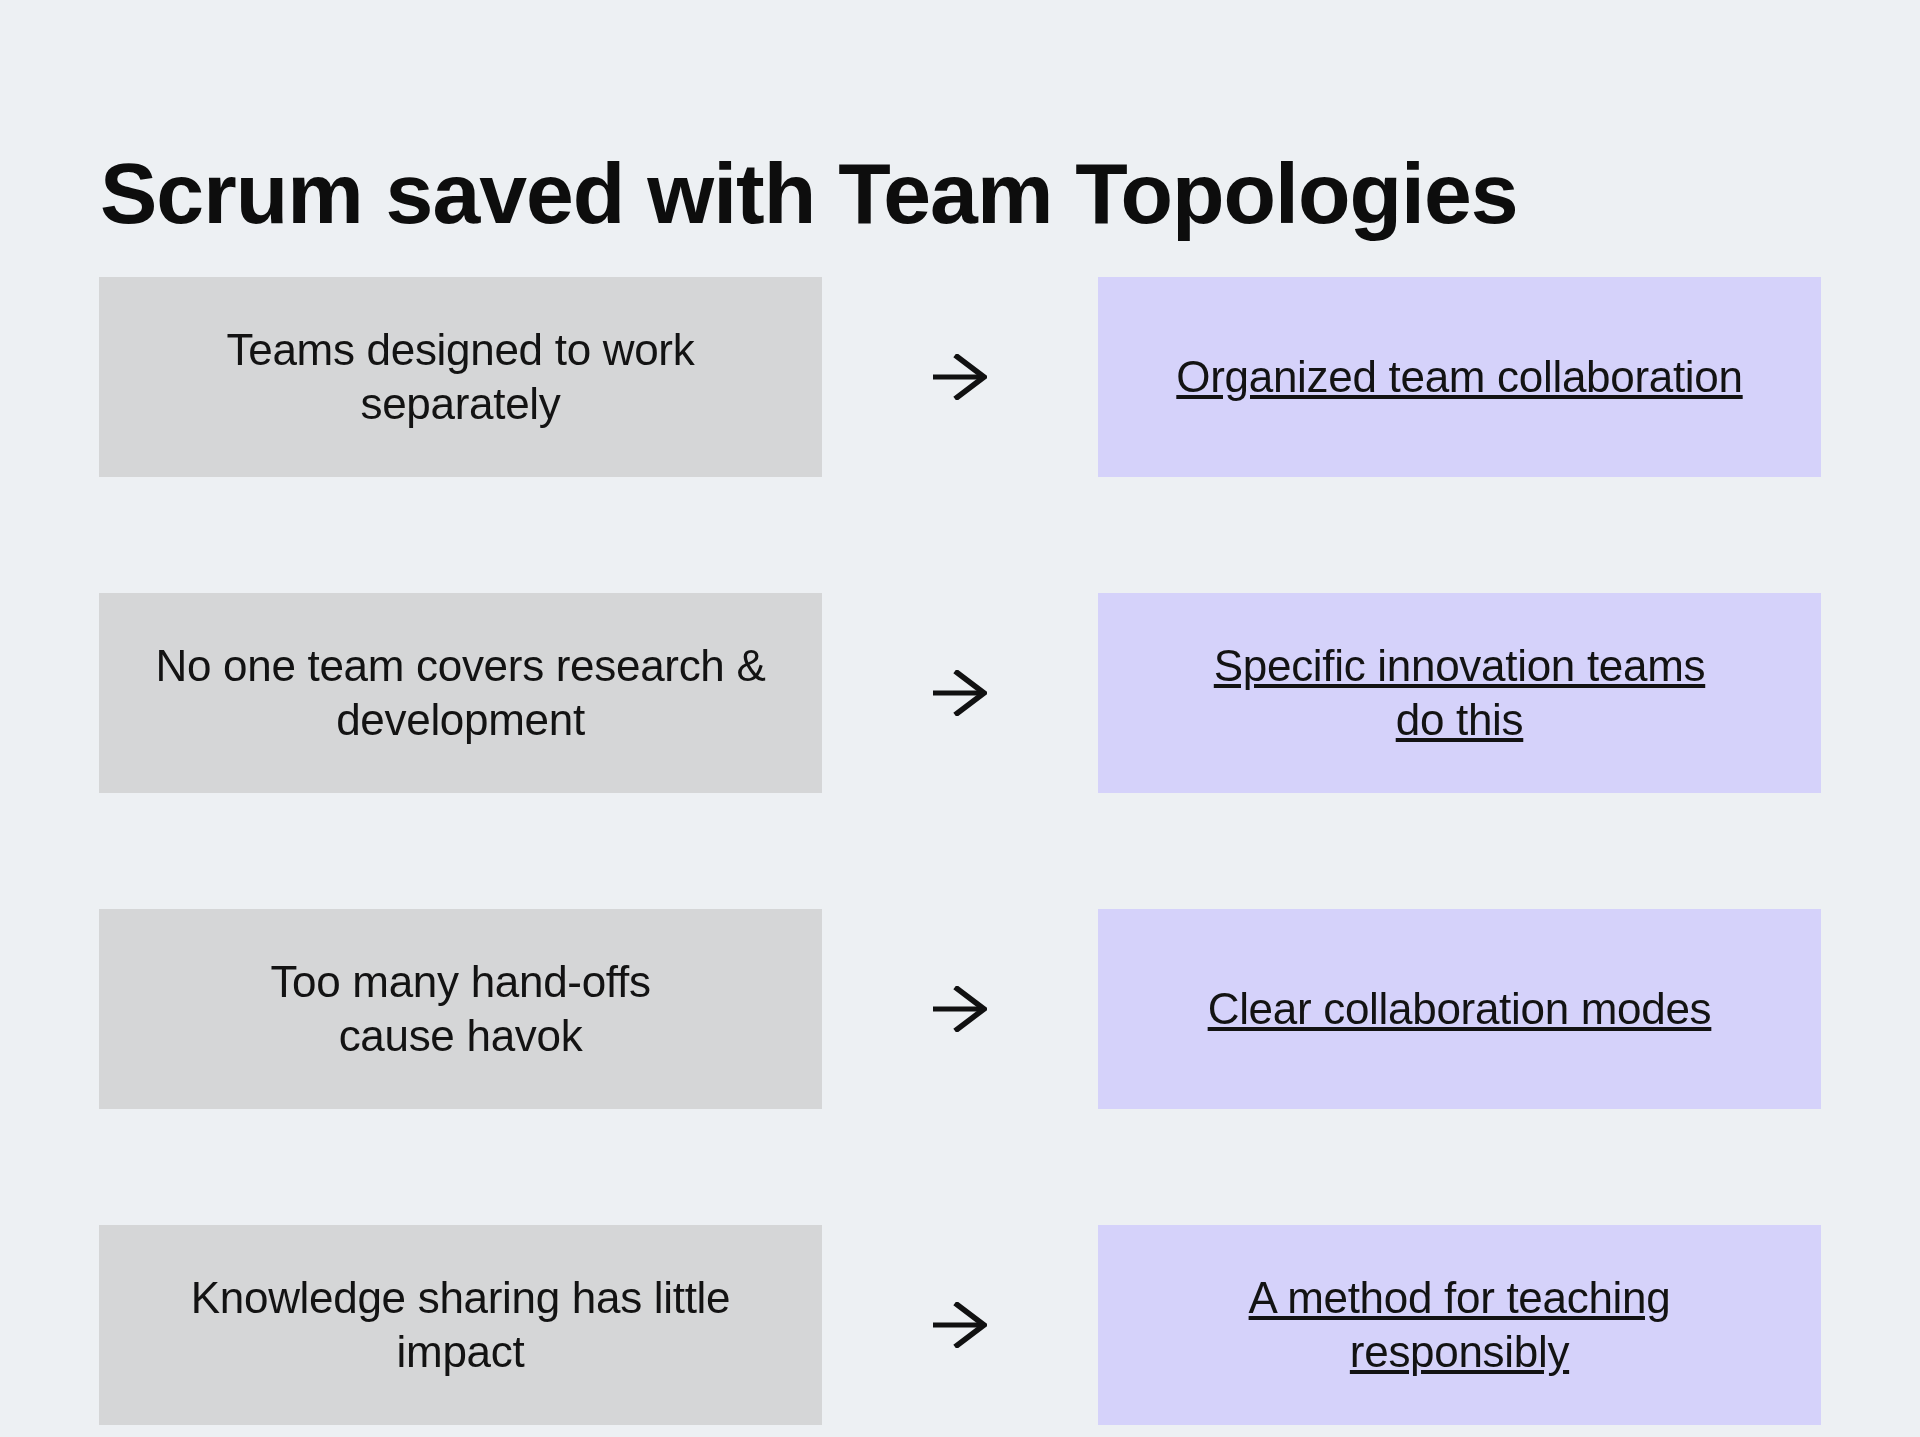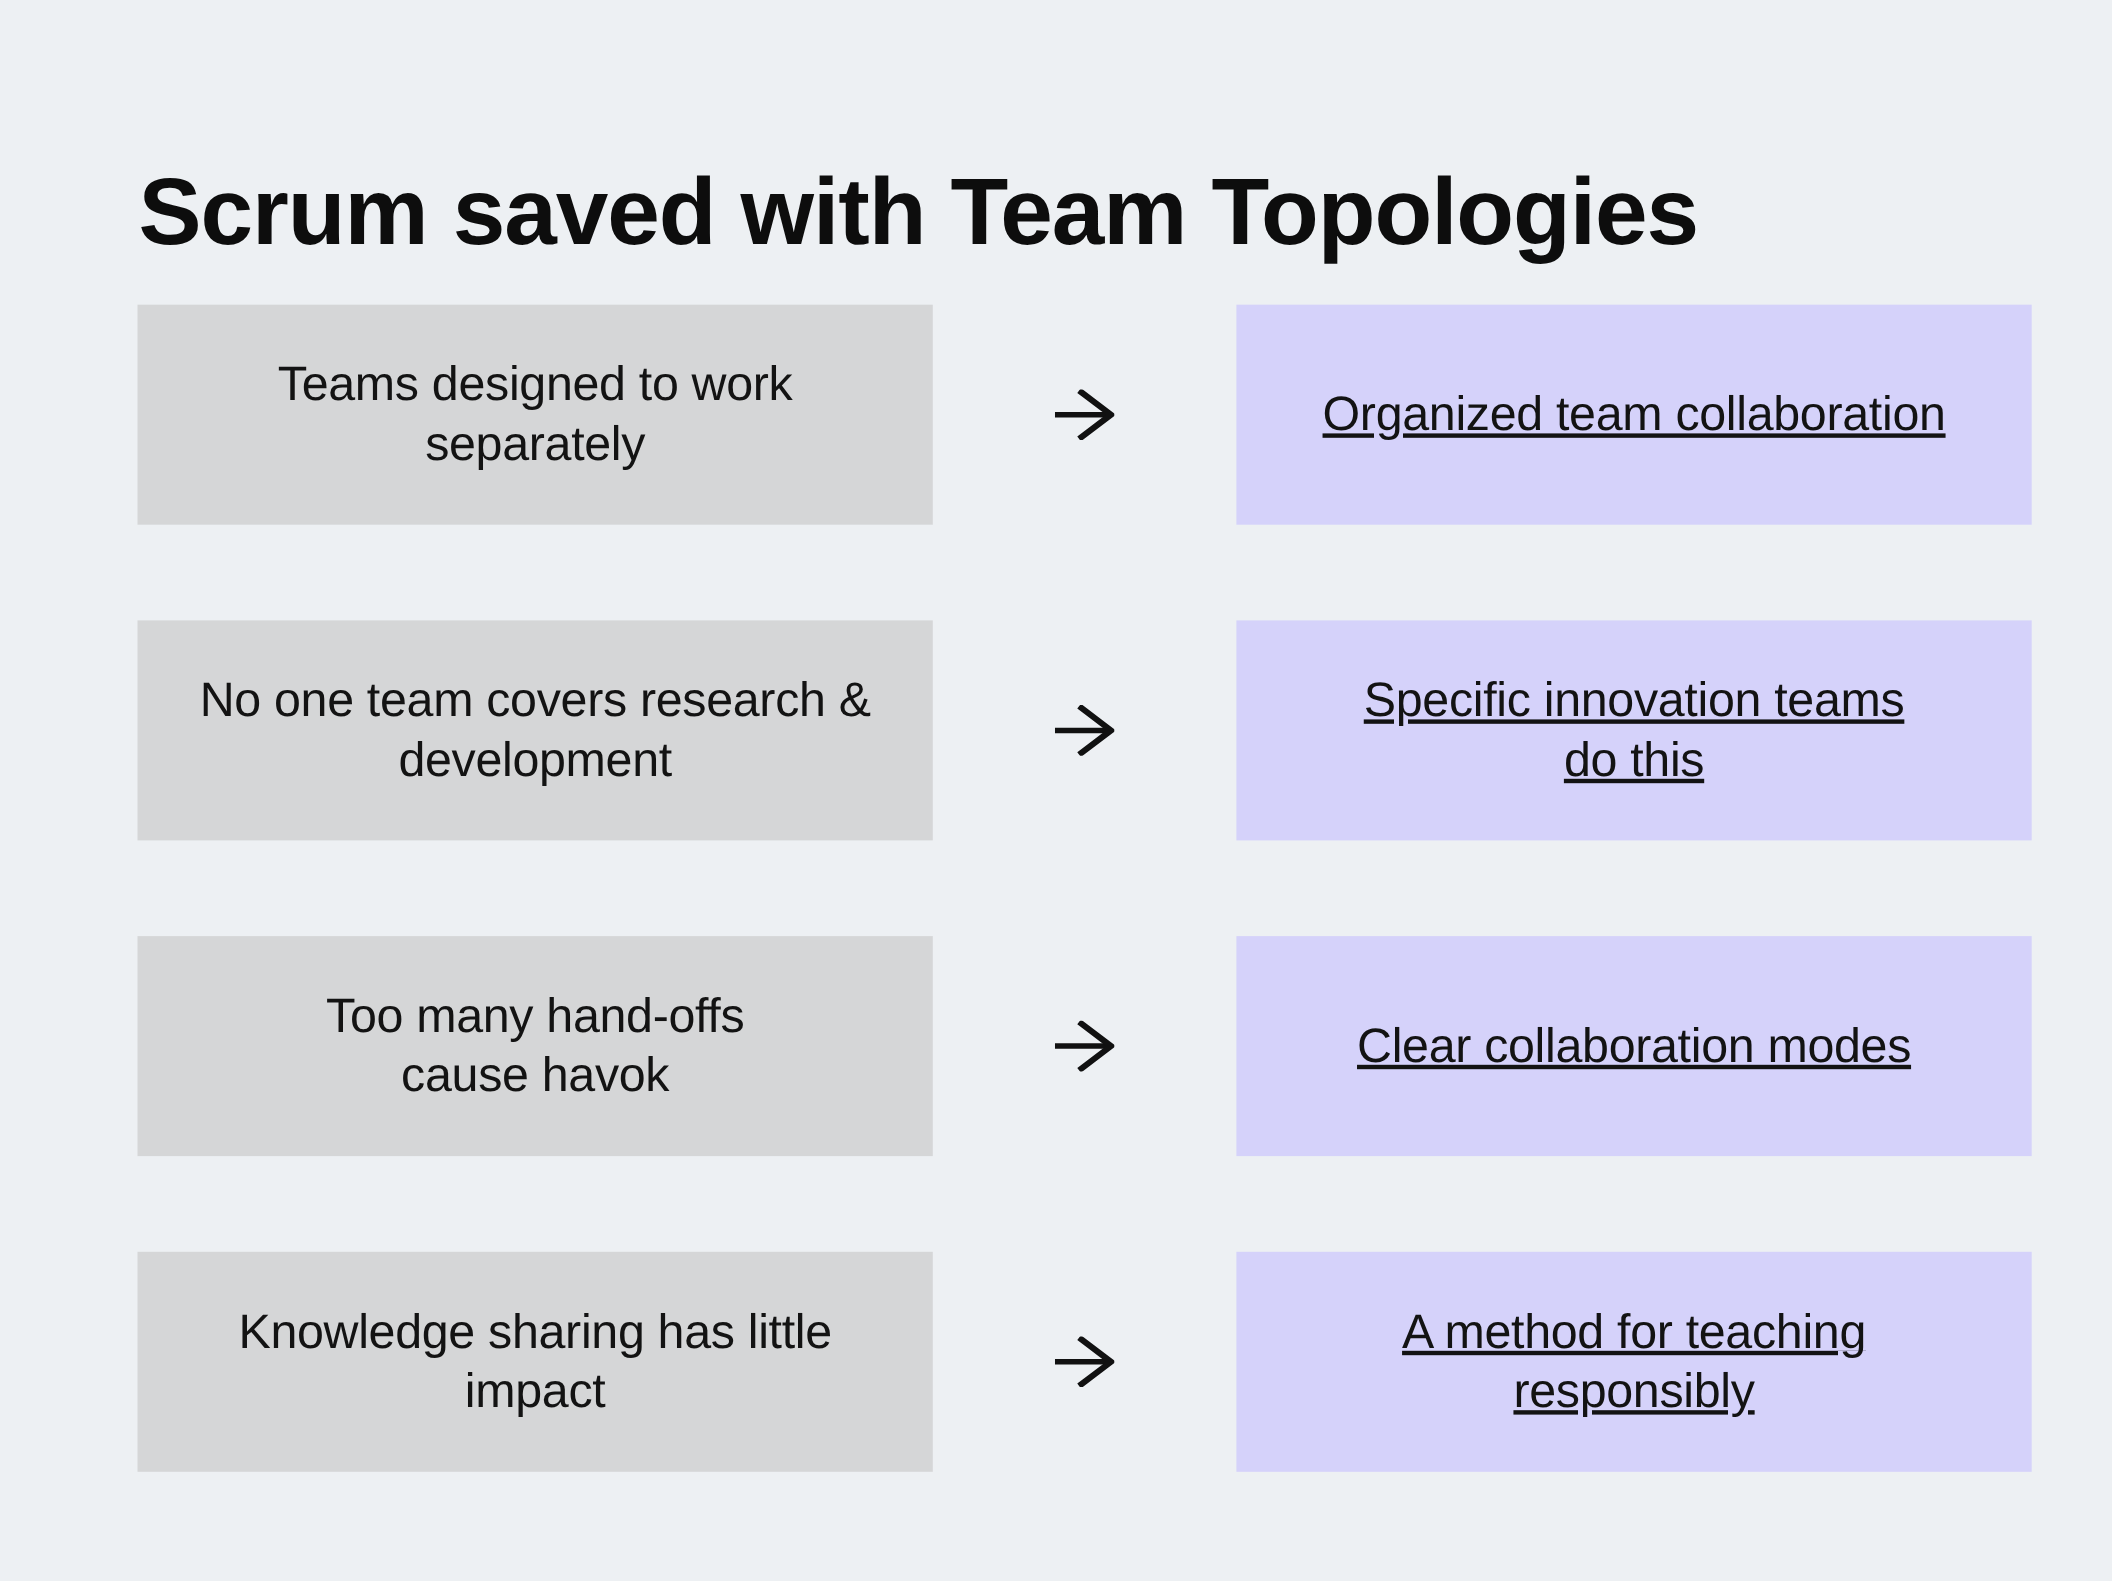--- a/index.html
+++ b/index.html
@@ -10,40 +10,39 @@
     width: 1920px;
     height: 1437px;
     background: var(--bg, #edf0f3);
     font-family: "Liberation Sans", sans-serif;
     overflow: hidden;
     position: relative;
   }
   .slide {
     position: absolute;
     inset: 0;
-    margin-left: 26px;
   }
   .title {
     position: absolute;
     left: 100px;
     top: 90px;
     font-size: 86px;
     line-height: 1.05;
     letter-spacing: -1px;
     color: #0d0d0d;
     white-space: nowrap;
   }
   .rows {
     position: absolute;
     left: 99px;
     top: 277px;
     width: 1722px; 
     display: flex;
     flex-direction: column;
-    row-gap: 87px;
+    row-gap: 116px;
   }
   .row {
     display: grid;
     grid-template-columns: 723px 276px 723px;
     height: 200px;
   }
   .box {
     height: 200px;
     display: flex;
     align-items: center;

